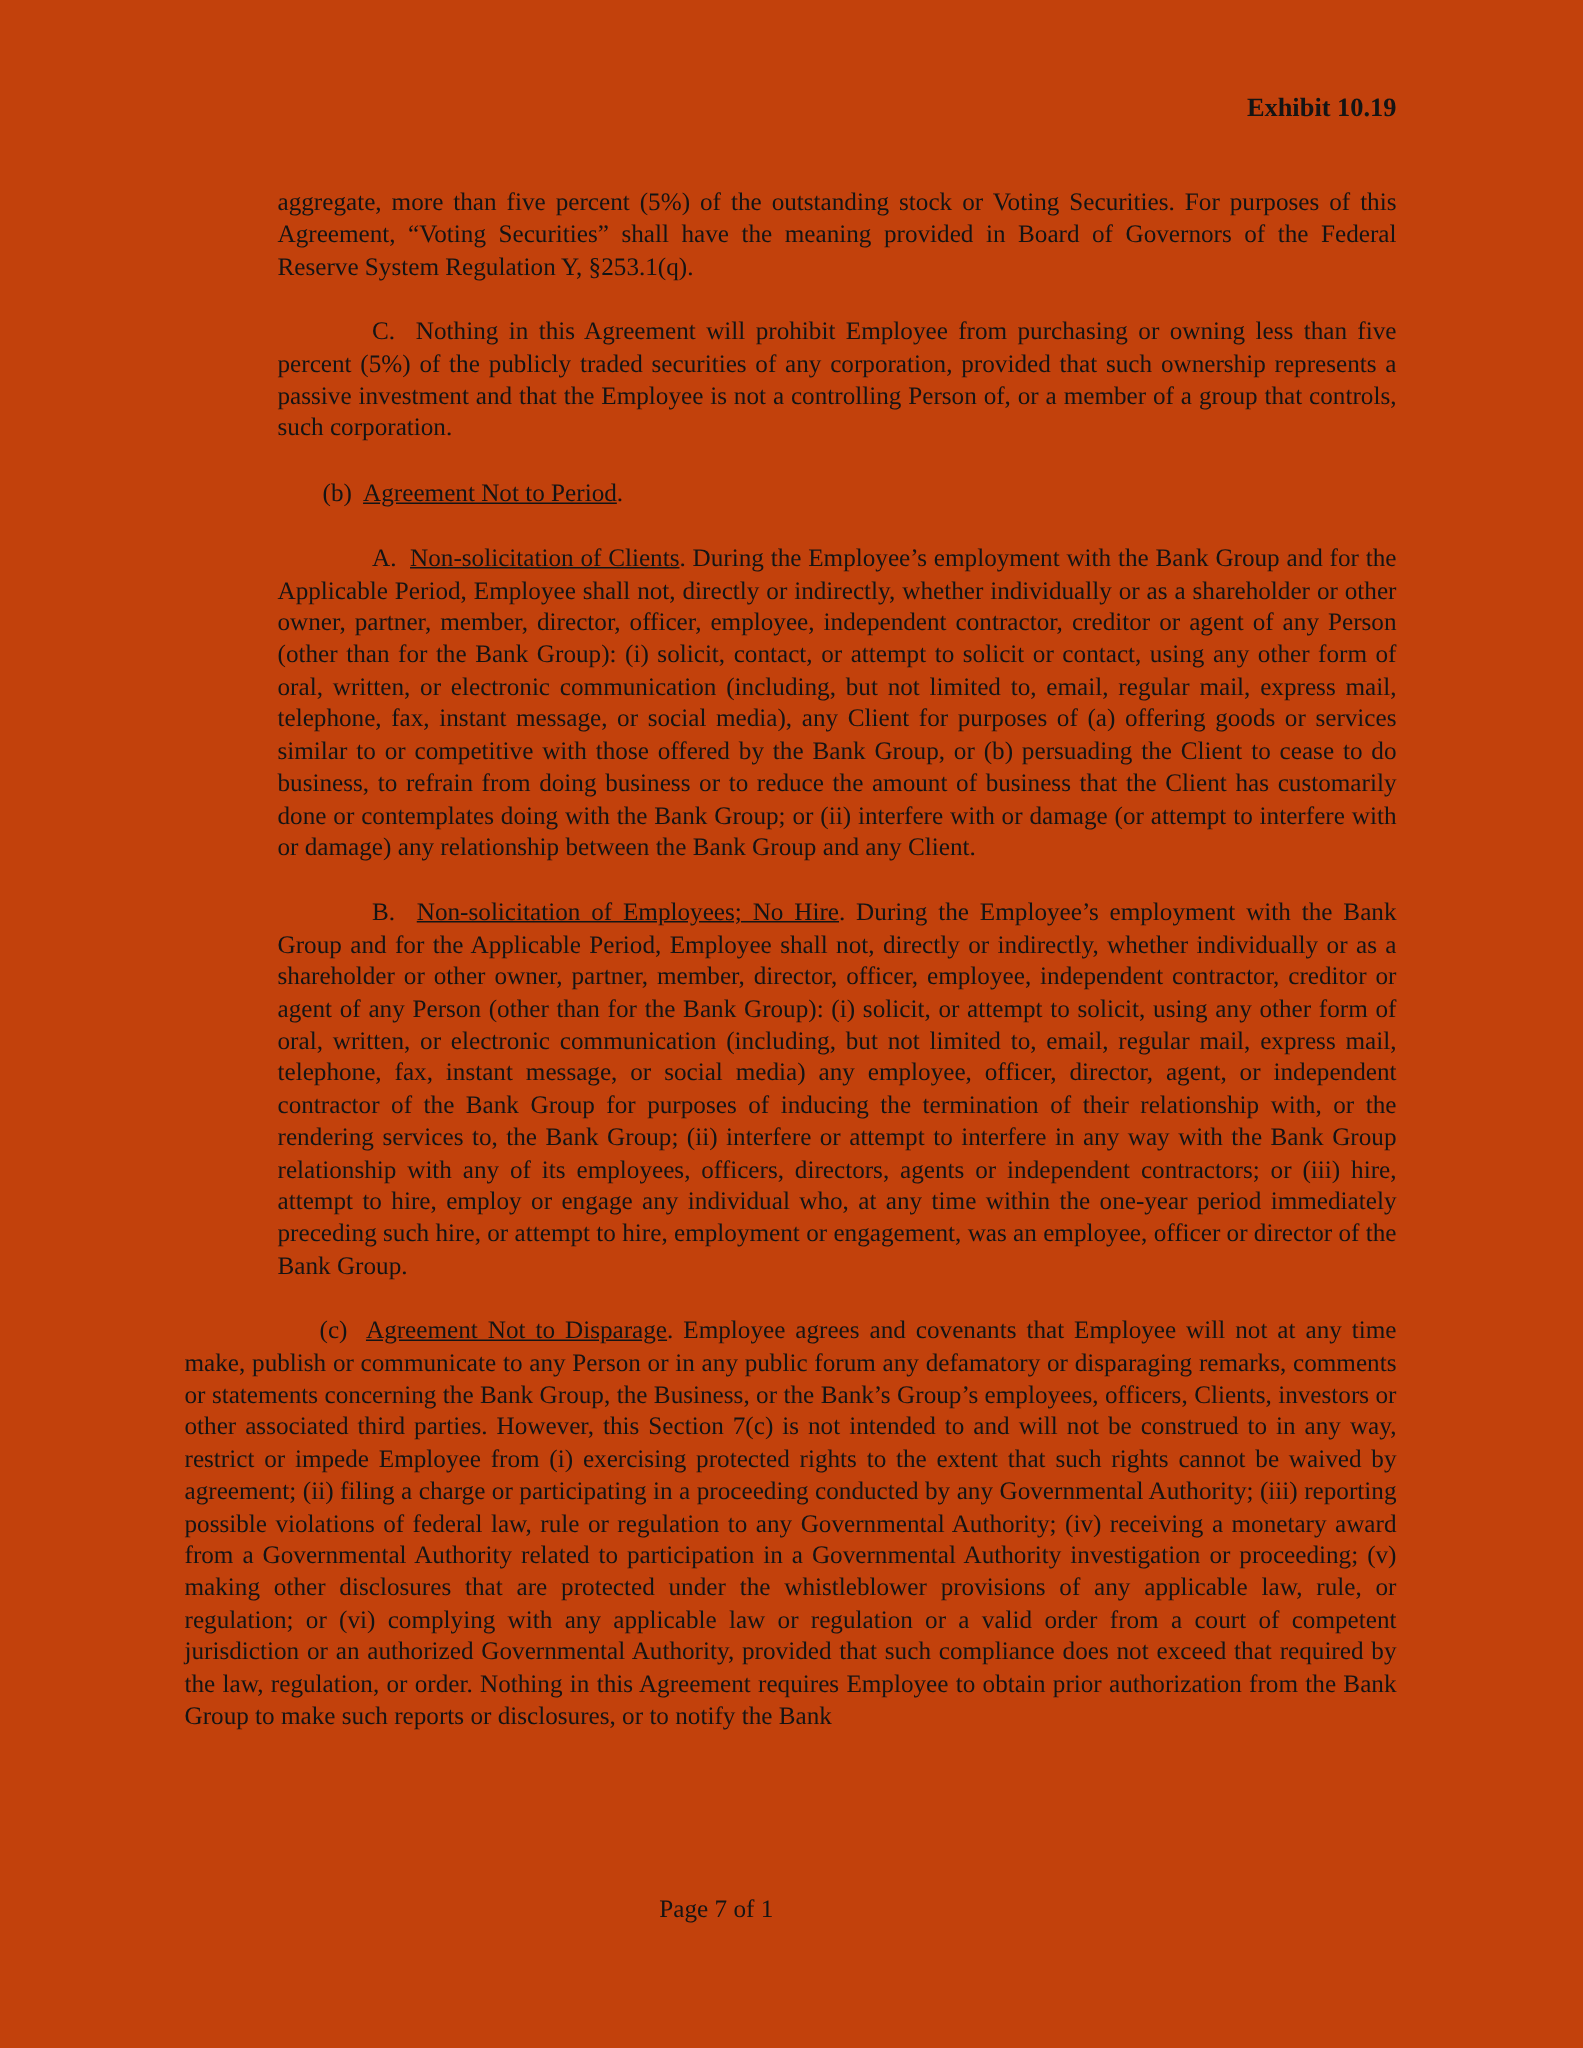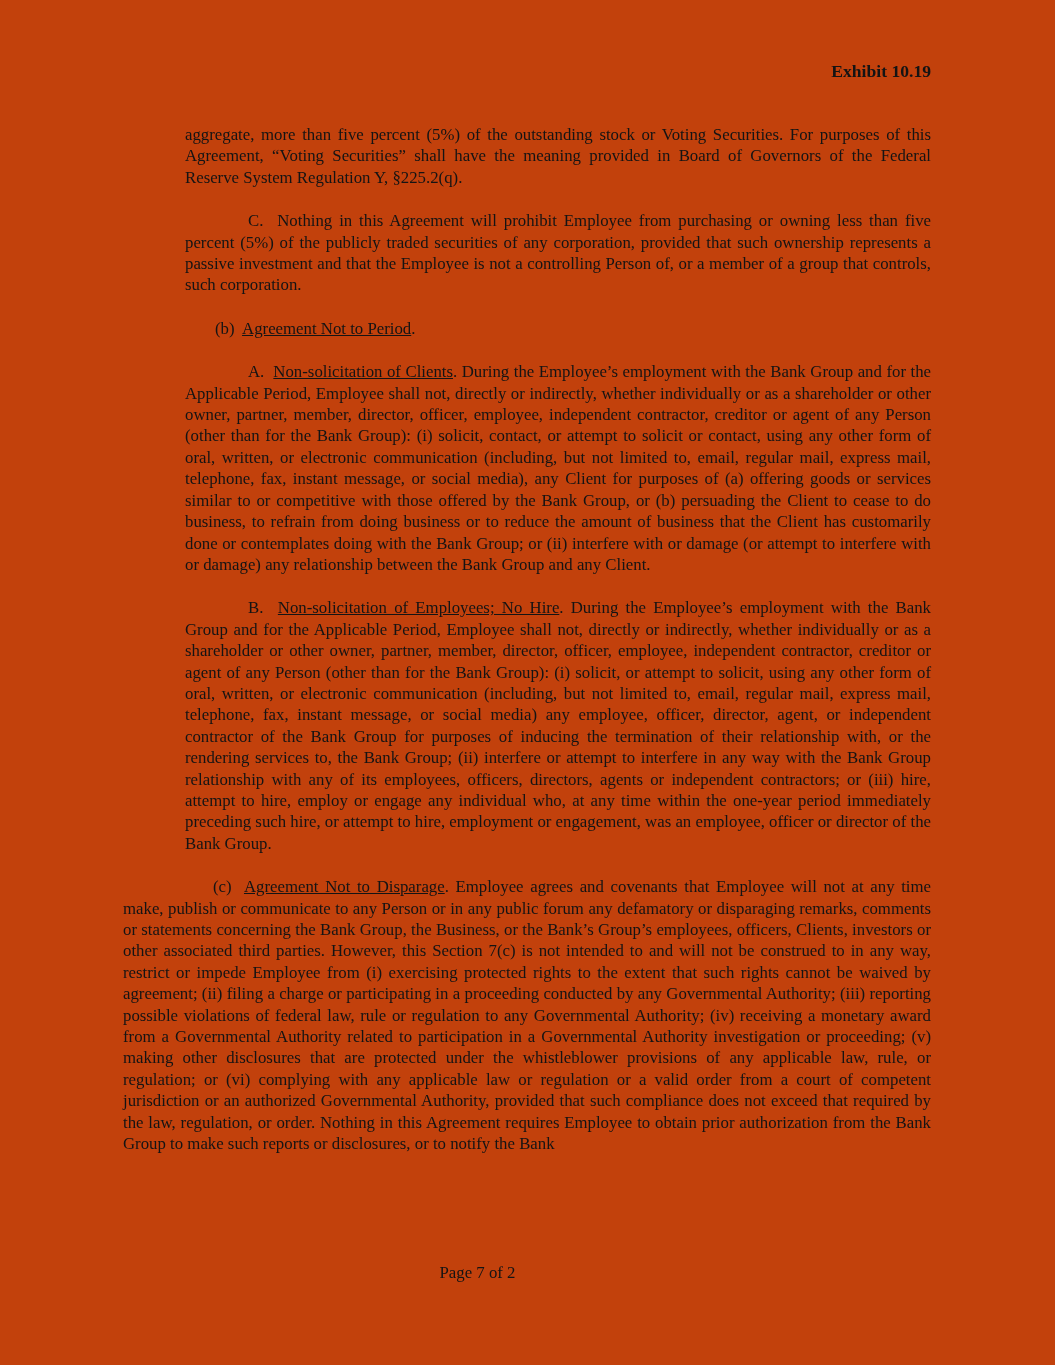--- a/index.html
+++ b/index.html
@@ -64,29 +64,29 @@
 </style>
 </head>
 <body>
 
 <div class="page">
 
   <div class="doc-header">Exhibit 10.19</div>
 
   <div class="doc-body">
 
-    <p class="para indented">aggregate, more than five percent (5%) of the outstanding stock or Voting Securities. For purposes of this Agreement, “Voting Securities” shall have the meaning provided in Board of Governors of the Federal Reserve System Regulation Y, §225.2(q).</p>
+    <p class="para indented">aggregate, more than five percent (5%) of the outstanding stock or Voting Securities. For purposes of this Agreement, “Voting Securities” shall have the meaning provided in Board of Governors of the Federal Reserve System Regulation Y, §253.1(q).</p>
 
     <p class="para indented indent-sub"><span>C.&nbsp; </span><span>Nothing in this Agreement will prohibit Employee from purchasing or owning less than five percent (5%) of the publicly traded securities of any corporation, provided that such ownership represents a passive investment and that the Employee is not a controlling Person of, or a member of a group that controls, such corporation.</span></p>
 
     <p class="para indented indent-b"><span>(b)&nbsp; </span><span class="u">Agreement Not to Period</span><span>.</span></p>
 
     <p class="para indented indent-sub"><span>A.&nbsp; </span><span class="u">Non-solicitation of Clients</span><span>. During the Employee’s employment with the Bank Group and for the Applicable Period, Employee shall not, directly or indirectly, whether individually or as a shareholder or other owner, partner, member, director, officer, employee, independent contractor, creditor or agent of any Person (other than for the Bank Group): (i) solicit, contact, or attempt to solicit or contact, using any other form of oral, written, or electronic communication (including, but not limited to, email, regular mail, express mail, telephone, fax, instant message, or social media), any Client for purposes of (a) offering goods or services similar to or competitive with those offered by the Bank Group, or (b) persuading the Client to cease to do business, to refrain from doing business or to reduce the amount of business that the Client has customarily done or contemplates doing with the Bank Group; or (ii) interfere with or damage (or attempt to interfere with or damage) any relationship between the Bank Group and any Client.</span></p>
 
     <p class="para indented indent-sub"><span>B.&nbsp; </span><span class="u">Non-solicitation of Employees; No Hire</span><span>. During the Employee’s employment with the Bank Group and for the Applicable Period, Employee shall not, directly or indirectly, whether individually or as a shareholder or other owner, partner, member, director, officer, employee, independent contractor, creditor or agent of any Person (other than for the Bank Group): (i) solicit, or attempt to solicit, using any other form of oral, written, or electronic communication (including, but not limited to, email, regular mail, express mail, telephone, fax, instant message, or social media) any employee, officer, director, agent, or independent contractor of the Bank Group for purposes of inducing the termination of their relationship with, or the rendering services to, the Bank Group; (ii) interfere or attempt to interfere in any way with the Bank Group relationship with any of its employees, officers, directors, agents or independent contractors; or (iii) hire, attempt to hire, employ or engage any individual who, at any time within the one-year period immediately preceding such hire, or attempt to hire, employment or engagement, was an employee, officer or director of the Bank Group.</span></p>
 
     <p class="para indent-c"><span>(c)&nbsp; </span><span class="u">Agreement Not to Disparage</span><span>. Employee agrees and covenants that Employee will not at any time make, publish or communicate to any Person or in any public forum any defamatory or disparaging remarks, comments or statements concerning the Bank Group, the Business, or the Bank’s Group’s employees, officers, Clients, investors or other associated third parties. However, this Section 7(c) is not intended to and will not be construed to in any way, restrict or impede Employee from (i) exercising protected rights to the extent that such rights cannot be waived by agreement; (ii) filing a charge or participating in a proceeding conducted by any Governmental Authority; (iii) reporting possible violations of federal law, rule or regulation to any Governmental Authority; (iv) receiving a monetary award from a Governmental Authority related to participation in a Governmental Authority investigation or proceeding; (v) making other disclosures that are protected under the whistleblower provisions of any applicable law, rule, or regulation; or (vi) complying with any applicable law or regulation or a valid order from a court of competent jurisdiction or an authorized Governmental Authority, provided that such compliance does not exceed that required by the law, regulation, or order. Nothing in this Agreement requires Employee to obtain prior authorization from the Bank Group to make such reports or disclosures, or to notify the Bank</span></p>
 
   </div>
 
-  <div class="doc-footer">Page 7 of 2</div>
+  <div class="doc-footer">Page 7 of 1</div>
 
 </div>
 
 </body></html>

